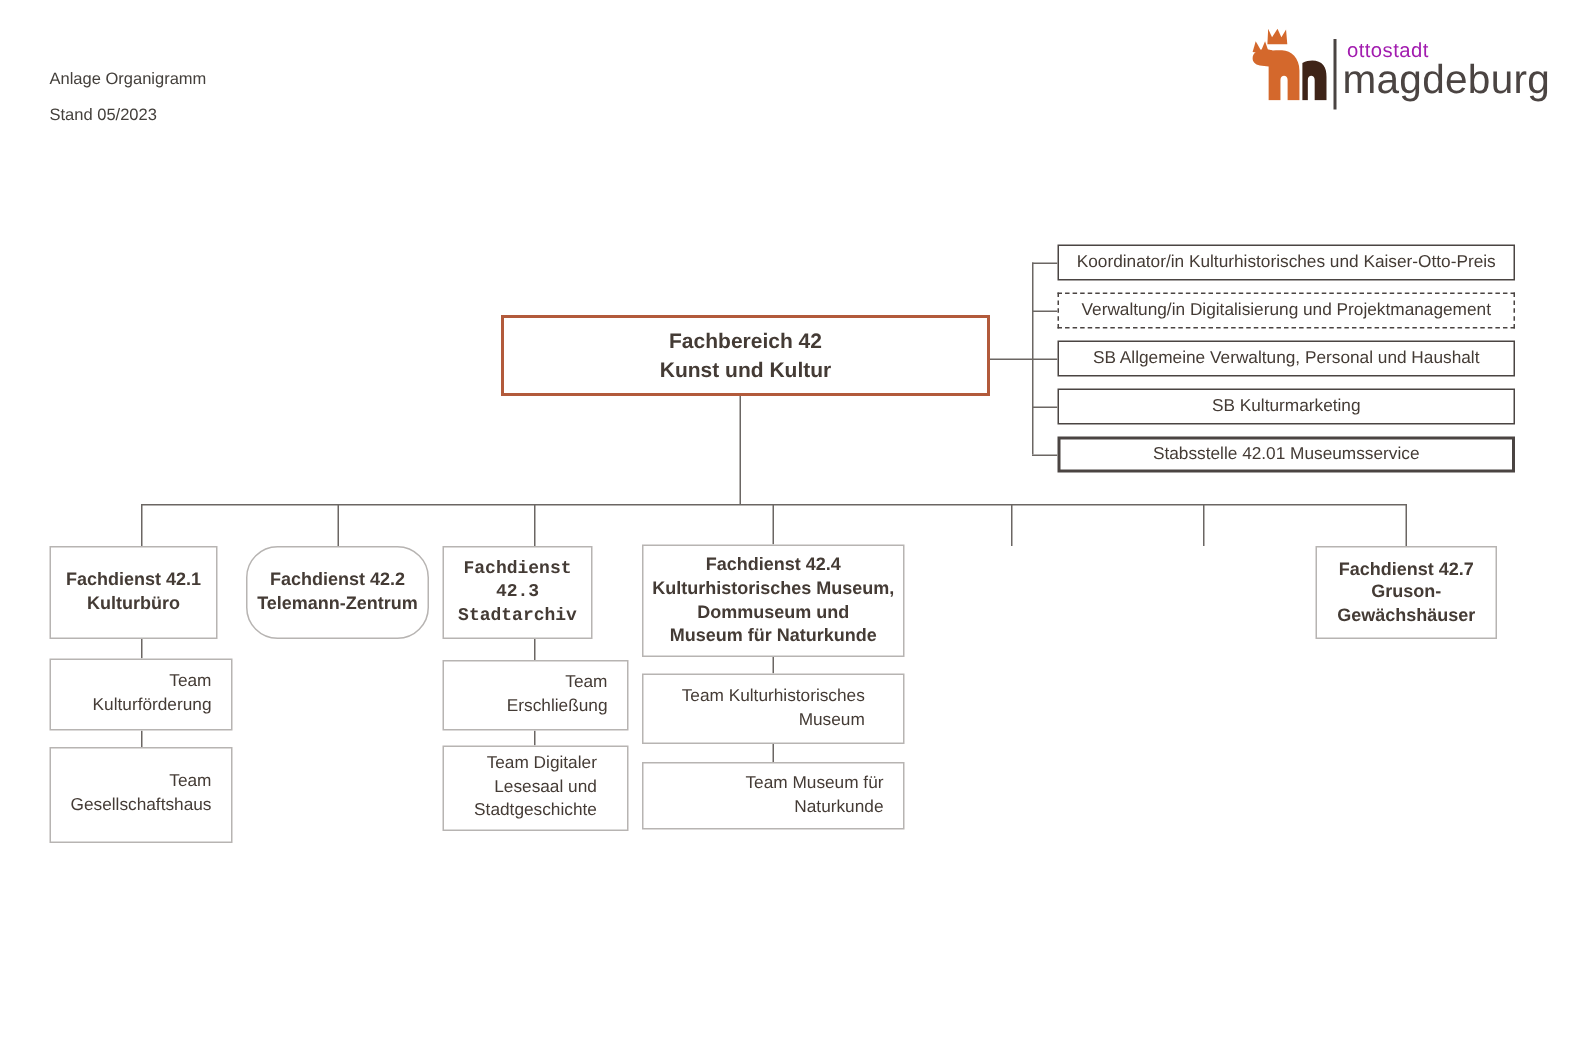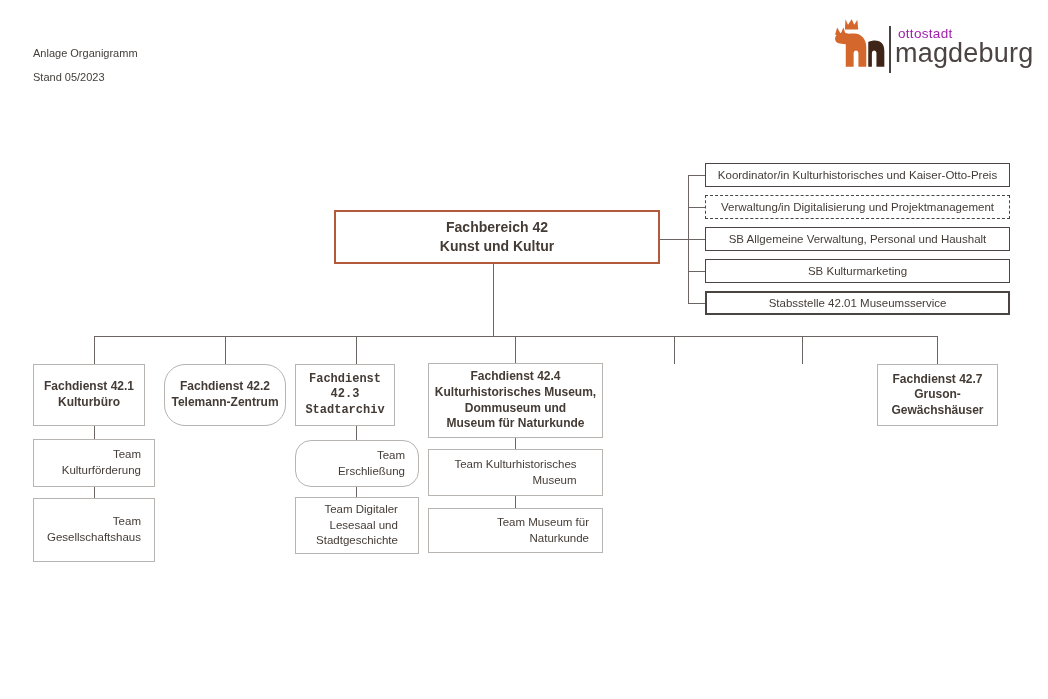--- a/index.html
+++ b/index.html
@@ -28,21 +28,21 @@
   .dept-0{left:33px;top:364px;width:112px;height:62px;}
   .dept-1{left:164px;top:364px;width:122px;height:62px;border-radius:21px;}
   .dept-2{left:295px;top:364px;width:100px;height:62px;font-family:Liberation Mono, monospace;}
   .dept-3{left:428px;top:363px;width:175px;height:75px;}
   .dept-4{left:613px;top:364px;width:122px;height:62px;}
   .dept-5{left:741px;top:364px;width:122px;height:62px;}
   .dept-6{left:877px;top:364px;width:121px;height:62px;}
   .team{border:1px solid #b7b4b2;font-size:11.5px;line-height:1.35;padding:13px;white-space:pre-line;text-align:right;}
   .team-0a{left:33px;top:439px;width:122px;height:48px;}
   .team-0b{left:33px;top:498px;width:122px;height:64px;}
-  .team-2a{left:295px;top:440px;width:124px;height:47px;border-radius:16px;}
+  .team-2a{left:295px;top:440px;width:124px;height:47px;}
   .team-2b{left:295px;top:497px;width:124px;height:57px;}
   .team-3a{left:428px;top:449px;width:175px;height:47px;}
   .team-3b{left:428px;top:508px;width:175px;height:45px;}
   .dept .inner{width:100%;} .multi{white-space:pre-line;}
 
   
   .line{position:absolute;background:#6b6663;}
   .h{height:1.3px;} .v{width:1.3px;}
 </style>
 </head>

